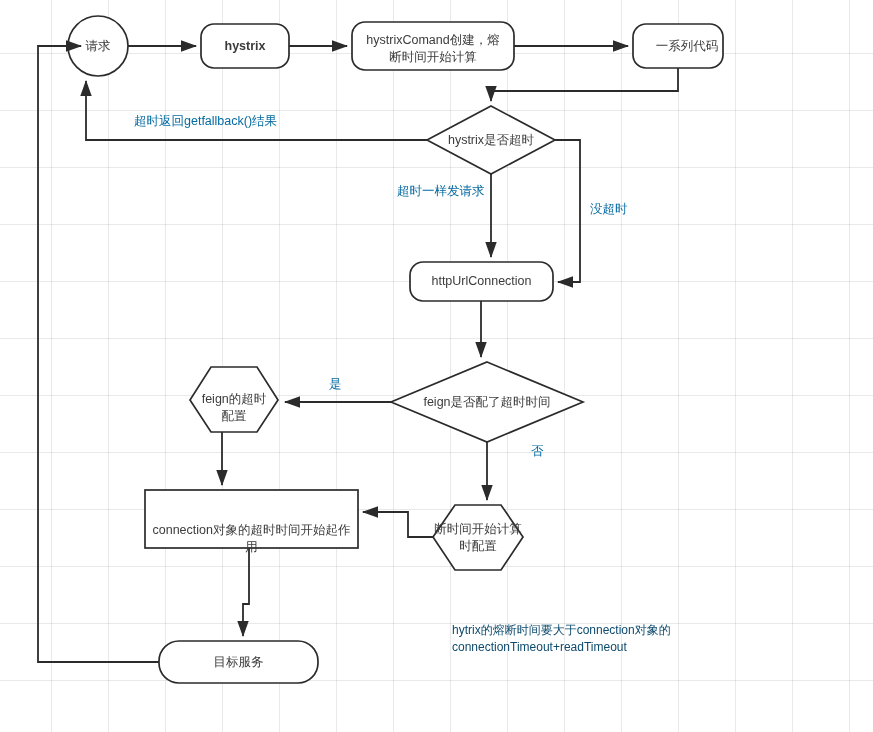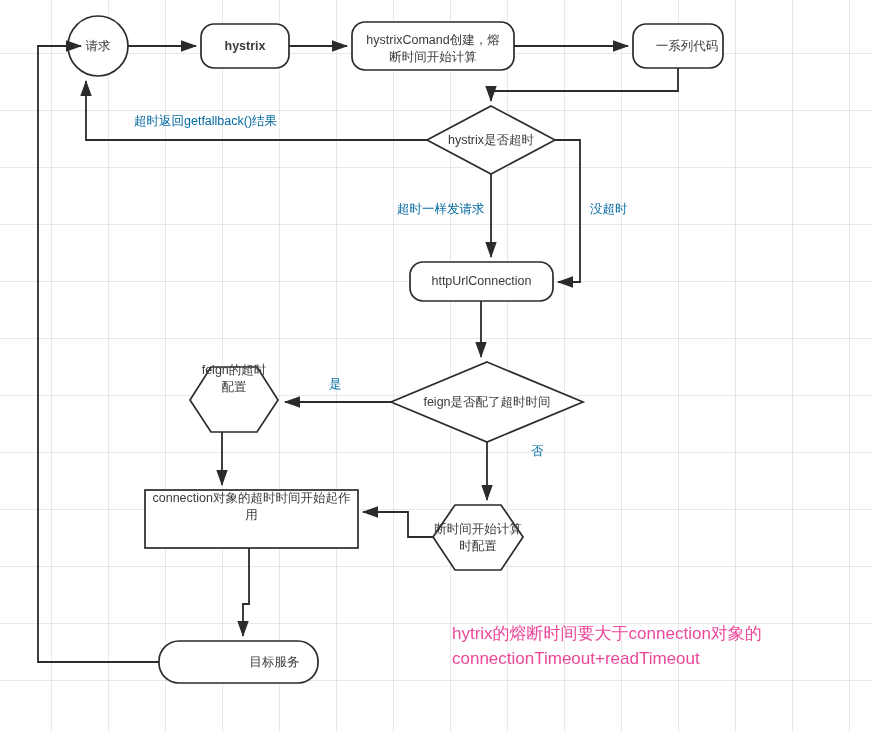--- a/index.html
+++ b/index.html
@@ -31,22 +31,22 @@
     white-space:pre-line;
   }
   .edge-label{
     position:absolute;
     color:#0369a1;
     font-size:12.5px;
     white-space:nowrap;
   }
   .note{
     position:absolute;
-    color:#ec4899;
-    font-size:17px;
+    color:#0c4a6e;
+    font-size:12px;
     line-height:1.45;
     font-weight:500;
     white-space:pre-line;
   }
 </style>
 </head>
 <body>
 
 <div id="canvas"></div>
 
@@ -104,28 +104,28 @@
 </svg>
 
 <div class="node-text" style="left:68px;top:16px;width:60px;height:60px;">请求</div>
 <div class="node-text" style="left:201px;top:24px;width:88px;height:44px;font-weight:bold;">hystrix</div>
 <div class="node-text" style="left:354px;top:22px;width:158px;height:54px;">hystrixComand创建，熔
 断时间开始计算</div>
 <div class="node-text" style="left:633px;top:24px;width:108px;height:44px;">一系列代码</div>
 <div class="node-text" style="left:427px;top:124px;width:128px;height:32px;">hystrix是否超时</div>
 <div class="node-text" style="left:410px;top:262px;width:143px;height:39px;">httpUrlConnection</div>
 <div class="node-text" style="left:391px;top:386px;width:192px;height:32px;">feign是否配了超时时间</div>
-<div class="node-text" style="left:190px;top:353px;width:88px;height:51px;">feign的超时
+<div class="node-text" style="left:190px;top:382px;width:88px;height:51px;">feign的超时
 配置</div>
 <div class="node-text" style="left:433px;top:505px;width:90px;height:65px;">断时间开始计算
 时配置</div>
-<div class="node-text" style="left:152px;top:480px;width:199px;height:54px;">connection对象的超时时间开始起作
+<div class="node-text" style="left:152px;top:512px;width:199px;height:54px;">connection对象的超时时间开始起作
 用</div>
-<div class="node-text" style="left:159px;top:641px;width:159px;height:42px;padding-left:36px;">目标服务</div>
+<div class="node-text" style="left:159px;top:641px;width:159px;height:42px;">目标服务</div>
 
 <div class="edge-label" style="left:134px;top:113px;">超时返回getfallback()结果</div>
-<div class="edge-label" style="left:397px;top:201px;">超时一样发请求</div>
+<div class="edge-label" style="left:397px;top:183px;">超时一样发请求</div>
 <div class="edge-label" style="left:590px;top:201px;">没超时</div>
 <div class="edge-label" style="left:329px;top:376px;">是</div>
 <div class="edge-label" style="left:531px;top:443px;">否</div>
 
 <div class="note" style="left:452px;top:622px;width:410px;">hytrix的熔断时间要大于connection对象的
 connectionTimeout+readTimeout</div>
 
 </body></html>

